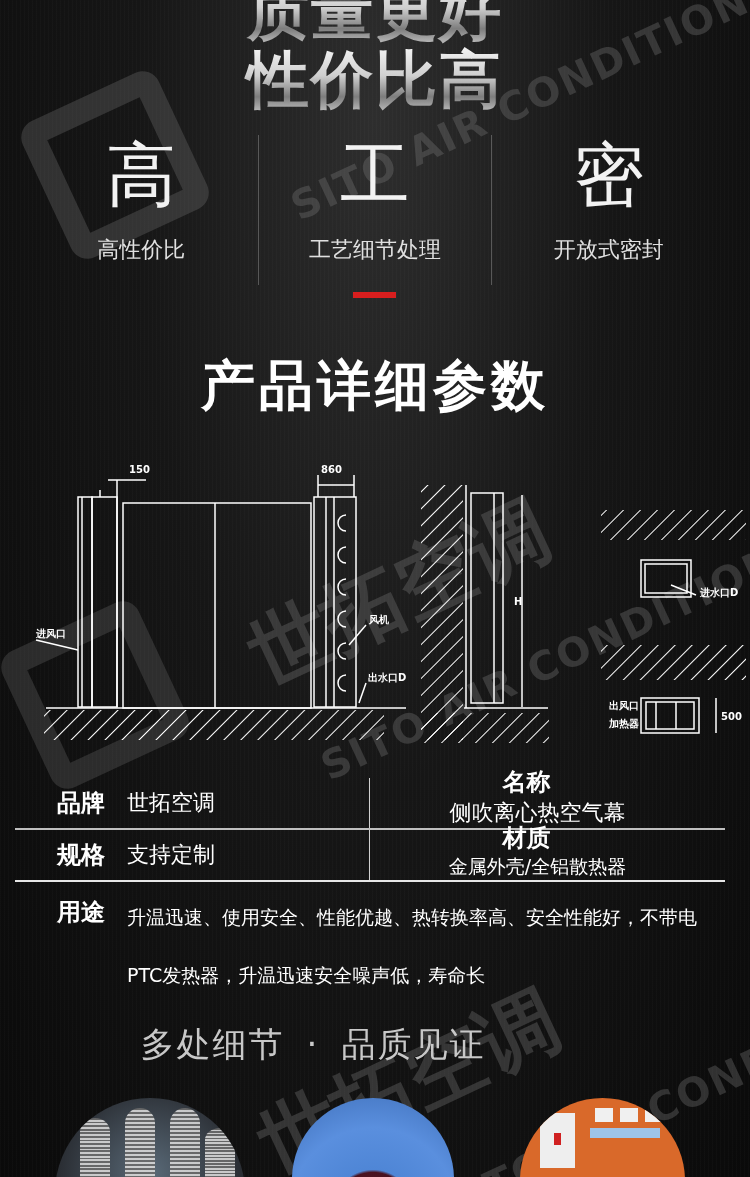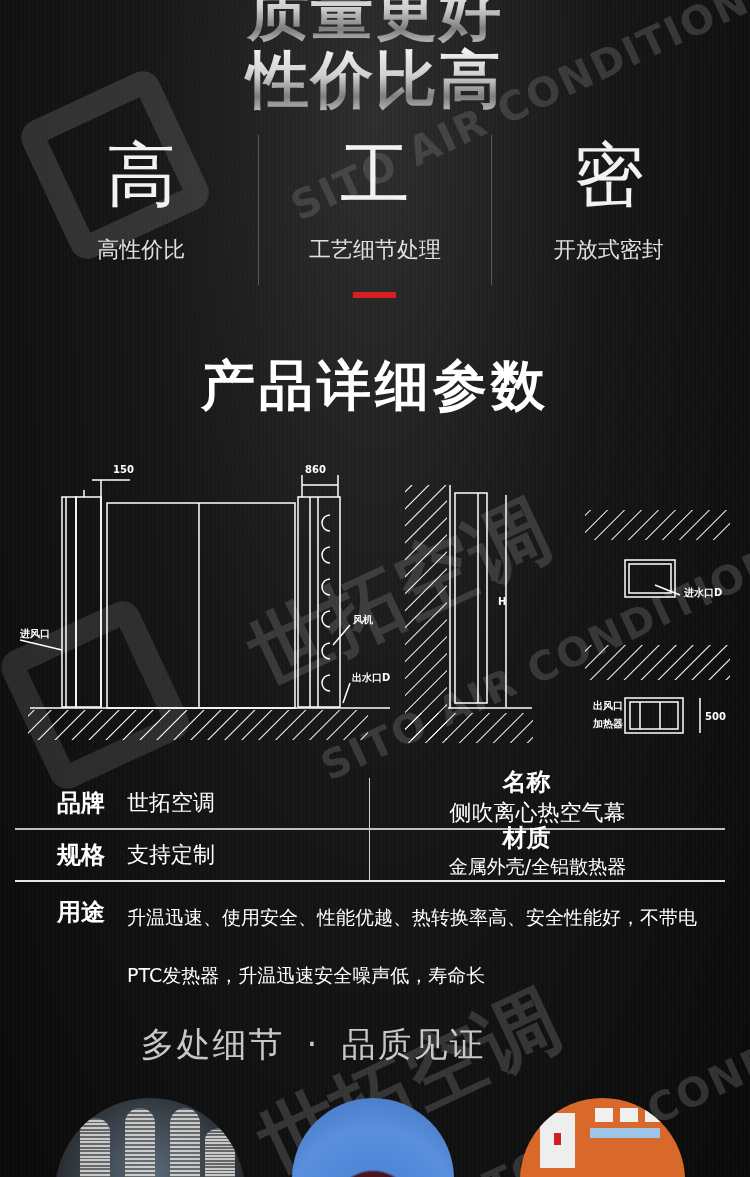--- a/index.html
+++ b/index.html
@@ -33,21 +33,21 @@
   .feature { flex: 1; text-align: center; position: relative; }
   .feature + .feature { border-left: 1px solid rgba(255,255,255,0.25); }
   .feature-char { font-size: 70px; font-weight: 200; color: #f2f2f2; line-height: 80px; height: 92px; font-family: "DejaVu Sans", sans-serif; }
   .feature-label { font-size: 22px; color: #e0e0e0; margin-top: 8px; font-family: Liberation Mono, monospace; }
   .red-bar { position: absolute; top: 292px; left: 353px; width: 43px; height: 6px; background: #d81e1e; }
 
   
   .section-title { position: absolute; top: 350px; left: 0; width: 750px; text-align: center; font-size: 54px; font-weight: bold; color: #fff; letter-spacing: 4px; }
 
   
-  .diagram { position: absolute; top: 455px; left: 0; width: 750px; height: 300px; }
+  .diagram { position: absolute; top: 455px; left: 0; width: 750px; height: 300px; padding-left: 16px; }
   .diagram svg { width: 750px; height: 300px; }
   .dlabel { font-size: 10px; fill: #fff; font-family: "DejaVu Sans", sans-serif; font-weight: bold; }
 
   
   .spec { position: absolute; top: 778px; left: 15px; width: 710px; }
   .spec-row { display: flex; height: 52px; align-items: flex-start; border-bottom: 2px solid #bfbfbf; }
   .spec-row.row2 { border-bottom: 2px solid #e6e6e6; }
   .spec-half { width: 355px; display: flex; align-items: center; height: 100%; }
   .spec-half.left { border-right: 1px solid rgba(255,255,255,0.8); padding-left: 42px; }
   .spec-half.right { justify-content: flex-end; padding-right: 20px; flex-direction: column; }

